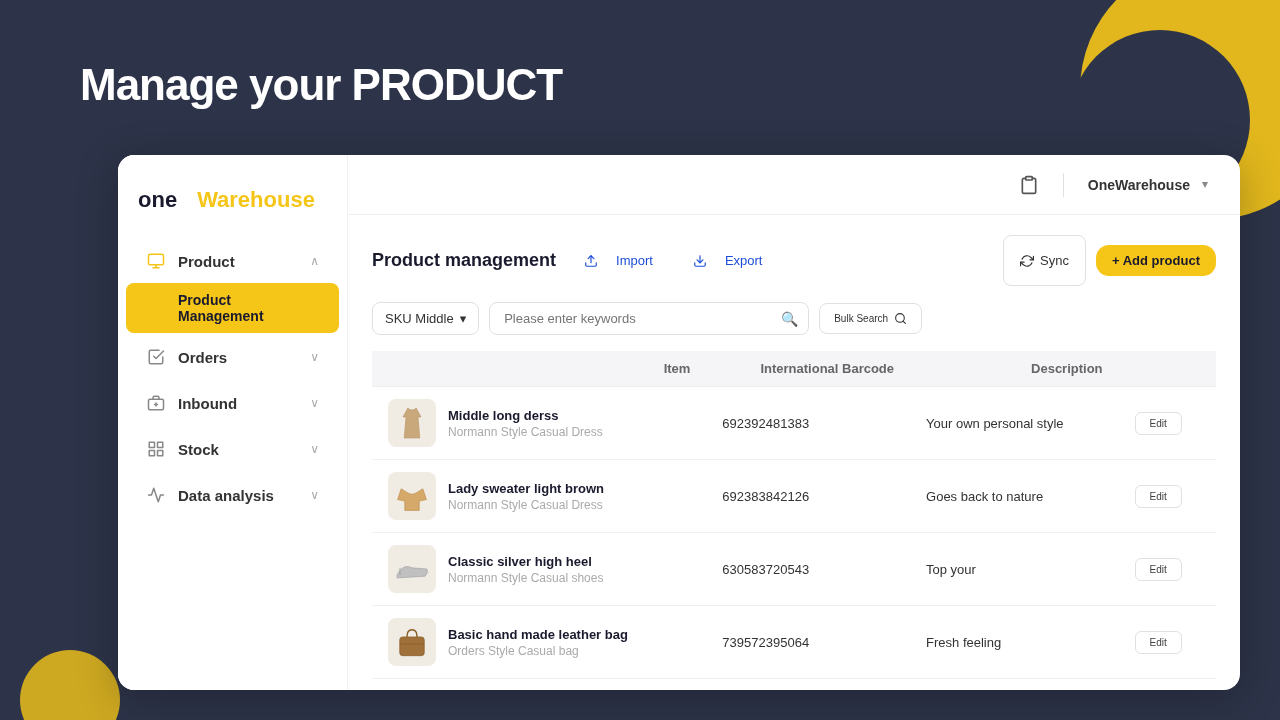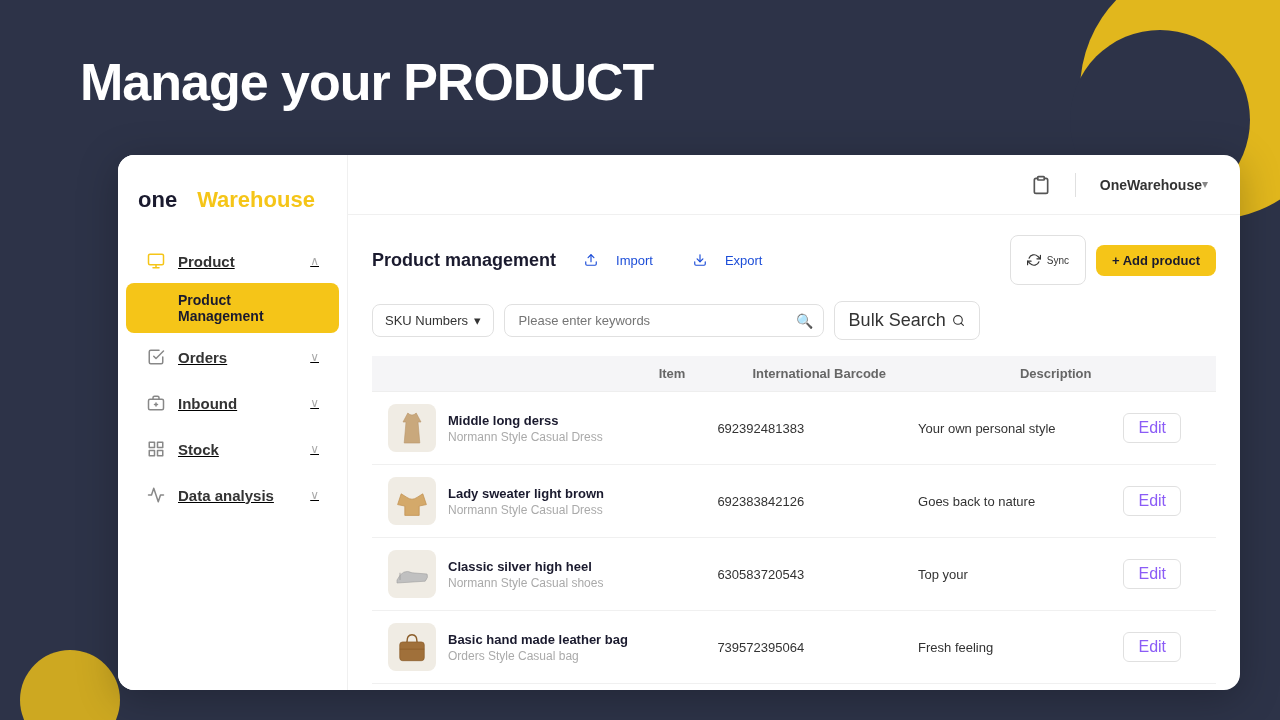--- a/index.html
+++ b/index.html
@@ -44,24 +44,24 @@
       height: 100px;
       border-radius: 50%;
       background-color: #f5c518;
       opacity: 0.8;
       z-index: 0;
     }
 
     
     .hero-title {
       position: absolute;
-      top: 52px;
+      top: 60px;
       left: 80px;
       color: #ffffff;
-      font-size: 52px;
+      font-size: 44px;
       font-weight: 800;
       z-index: 2;
       letter-spacing: -1px;
     }
 
     
     .main-card {
       position: absolute;
       top: 155px;
       left: 118px;
@@ -110,21 +110,20 @@
     }
 
     .nav-item-header {
       display: flex;
       align-items: center;
       justify-content: space-between;
       padding: 12px 20px;
       cursor: pointer;
       border-radius: 8px;
       margin: 0 8px;
-      text-decoration: underline;
     }
 
     .nav-item-header.active-parent {
       background: transparent;
     }
 
     .nav-item-left {
       display: flex;
       align-items: center;
       gap: 12px;
@@ -200,21 +199,21 @@
     }
 
     .topbar-divider {
       width: 1px;
       height: 24px;
       background: #e0e0e0;
     }
 
     .topbar-workspace {
       display: flex;
-      gap: 0;
+      gap: 12px;
       cursor: pointer;
       padding: 4px 8px;
       border-radius: 6px;
     }
 
     .workspace-name {
       font-size: 14px;
       font-weight: 600;
       color: #333;
     }
@@ -270,37 +269,37 @@
     }
 
     .btn-sync {
       display: flex;
       align-items: center;
       gap: 6px;
       padding: 17px 16px;
       border: 1px solid #e0e0e0;
       background: #fff;
       cursor: pointer;
-      font-size: 10px;
+      font-size: 13px;
       color: #333;
       border-radius: 8px;
       font-weight: 500;
     }
 
     .btn-add-product {
       display: flex;
       align-items: center;
       gap: 6px;
       padding: 8px 16px;
       border: none;
       background: #f5c518;
       cursor: pointer;
       font-size: 13px;
       color: #1a1a2e;
-      border-radius: 8px;
+      border-radius: 13px;
       font-weight: 700;
     }
 
     
     .search-bar {
       display: flex;
       align-items: center;
       gap: 10px;
       margin-bottom: 16px;
     }
@@ -346,21 +345,21 @@
 
     .bulk-search-btn {
       display: flex;
       align-items: center;
       gap: 6px;
       padding: 8px 14px;
       border: 1px solid #e0e0e0;
       border-radius: 8px;
       background: #fff;
       cursor: pointer;
-      font-size: 18px;
+      font-size: 10px;
       color: #333;
     }
 
     
     .product-table {
       width: 100%;
       border-collapse: collapse;
     }
 
     .product-table thead tr {
@@ -421,22 +420,22 @@
       color: #aaa;
       margin-top: 2px;
     }
 
     .edit-btn {
       padding: 5px 14px;
       border: 1px solid #e0e0e0;
       border-radius: 6px;
       background: #fff;
       cursor: pointer;
-      font-size: 16px;
-      color: #8b5cf6;
+      font-size: 10px;
+      color: #404040;
       font-weight: 500;
     }
   </style>
 </head>
 <body>
 
 <div class="bg-circle"></div>
 <div class="bg-circle-inner"></div>
 <div class="bg-arc"></div>
 
@@ -582,21 +581,21 @@
             <span>Sync</span>
           </button>
           <button class="btn-add-product">
             <span>+ Add product</span>
           </button>
         </div>
       </div>
 
       <div class="search-bar">
         <div class="search-filter">
-          <span>SKU Numbers</span>
+          <span>SKU Middle</span>
           <span>▾</span>
         </div>
         <div class="search-input-wrapper">
           <input class="search-input" type="text" placeholder="Please enter keywords" style="">
           <span class="search-icon-btn">🔍</span>
         </div>
         <button class="bulk-search-btn">
           <span>Bulk Search</span>
           <svg width="13" height="13" viewBox="0 0 24 24" fill="none" stroke="currentColor" stroke-width="2" stroke-linecap="round" stroke-linejoin="round">
             <circle cx="11" cy="11" r="8"></circle>

